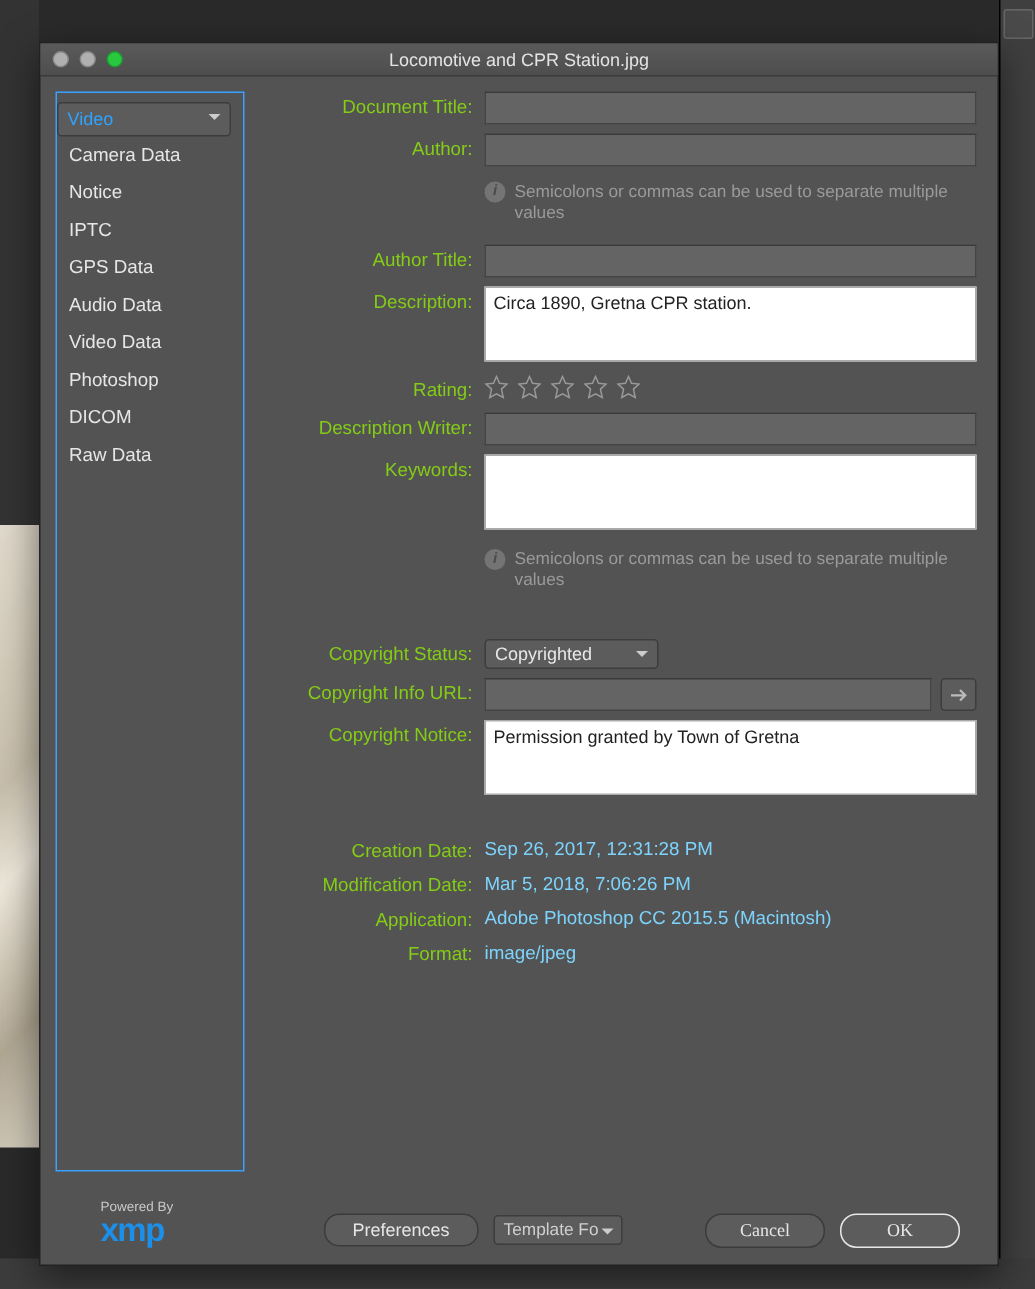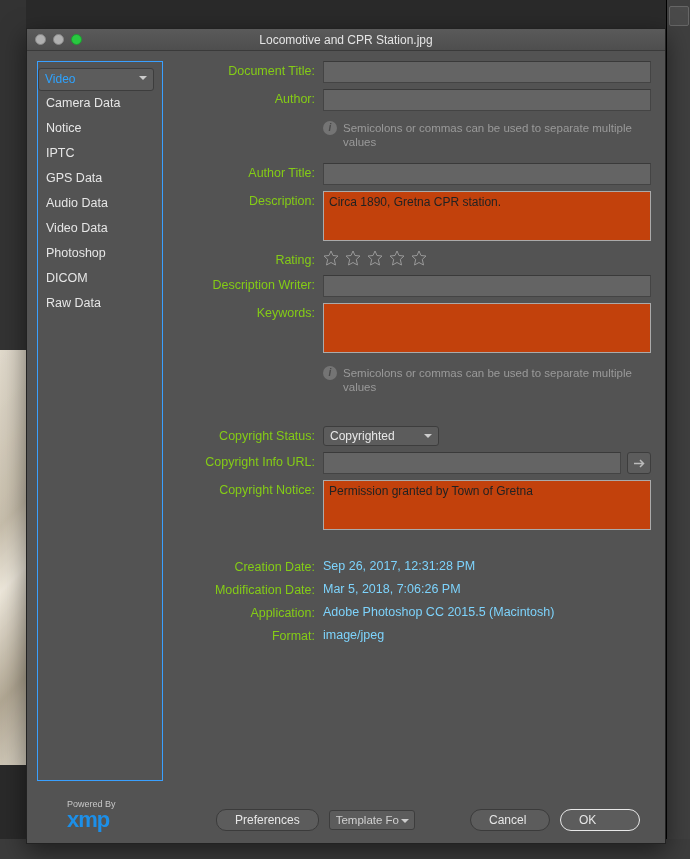--- a/index.html
+++ b/index.html
@@ -52,21 +52,21 @@
   .sidetab.sel { color:#2ea3ff; }
 
   .form { flex:1; padding:10px 14px 0 0; }
   .row { display:flex; align-items:flex-start; margin-bottom:6px; }
   .lab { width:160px; text-align:right; padding-right:8px; color:#84cc16; font-size:12.5px; padding-top:3px;}
   .field { flex:1; }
   .inp, .ta, .sel {
     width:100%; background:#646464; border:1px solid #444; border-top-color:#3a3a3a;
     color:#e8e8e8; font-size:12px; padding:3px 5px; font-family:inherit;
   }
-  .ta-white { background:#c2410c; color:#222; border:1px solid #aaa; resize:none; }
+  .ta-white { background:#ffffff; color:#222; border:1px solid #aaa; resize:none; }
   .hint { display:flex; gap:6px; color:#9a9a9a; font-size:11.5px; padding:4px 0 8px 0; line-height:14px;}
   .info-ico {
     width:14px; height:14px; flex-shrink:0; border-radius:50%;
     background:#747474; color:#4a4a4a; font-weight:bold; font-size:10px;
     display:flex;align-items:center;justify-content:center; font-style:italic;
   }
   .stars { display:flex; gap:6px; }
   .star svg { width:16px; height:16px; }
   .ro { color:#7dd3fc; font-size:12.5px; padding-top:2px; }
   .sep { height:18px; }
@@ -86,21 +86,21 @@
   .xmp .pb { font-size:9px; color:#c8c8c8; display:block; margin-bottom:-2px;}
   .xmp .logo { font-size:22px; font-weight:bold; color:#1c8fe8; letter-spacing:-1px; font-family:Arial;text-align:right; }
   .btn {
     background:#5c5c5c; border:1px solid #3b3b3b; color:#e6e6e6;
     border-radius:11px; padding:3px 18px; font-size:12px; cursor:pointer;
   }
   .btn.pref { margin-left:164px; border-radius:10px; }
   .tmpl { margin-left:10px; width:86px; background:#5c5c5c; border:1px solid #3d3d3d; border-radius:3px; padding:3px 16px 3px 6px; font-size:11.5px; position:relative; overflow:hidden; white-space:nowrap; }
   .tmpl::after { content:""; position:absolute; right:5px; top:8px; border:4px solid transparent; border-top-color:#ccc; }
   .spacer { flex:1; }
-  .btn.ok, .btn.cancel { width:80px; text-align:left; }
+  .btn.ok, .btn.cancel { width:80px; text-align:center;font-family:Liberation Serif, serif; }
   .btn.ok { border:1.5px solid #e8e8e8; margin-left:10px; }
 </style>
 </head>
 <body>
 
 <div class="bg-strip"></div>
 <div class="bg-photo"></div>
 <div class="right-panel">
   <div class="right-ico"></div>
 </div>

